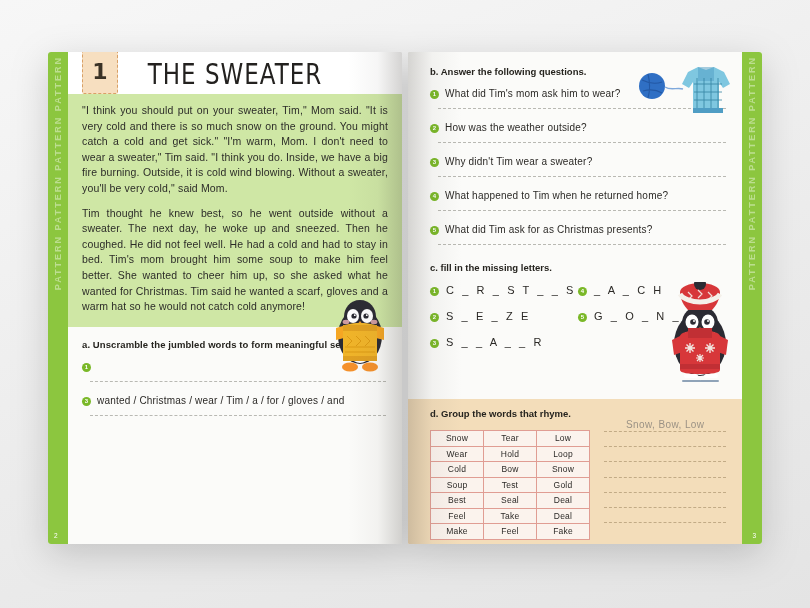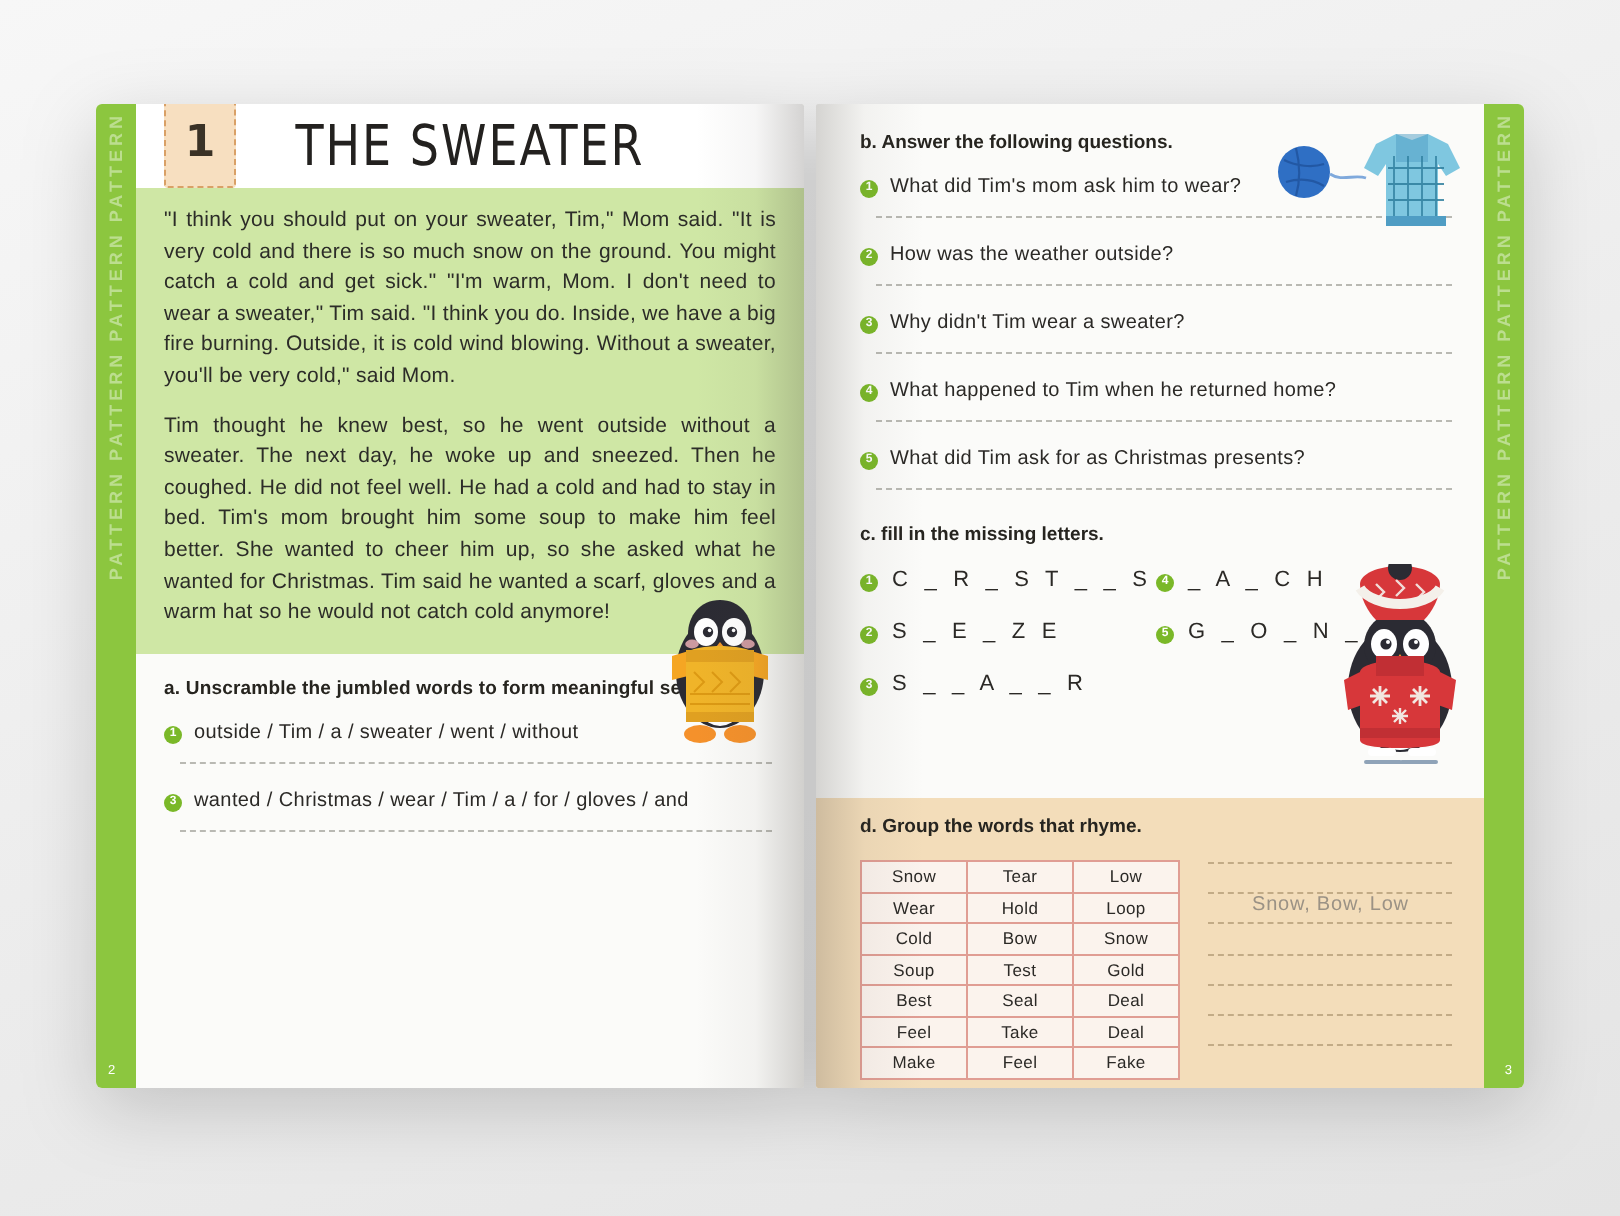--- a/index.html
+++ b/index.html
@@ -177,21 +177,21 @@
     padding: 0;
     letter-spacing: 0.2px;
   }
   .ans-lines { flex: 1; padding-top: 1px; }
   .ans-line {
     height: 0; border-top: 1px dashed #c2ab86;
     margin-bottom: 14.2px;
     position: relative;
   }
   .ans-first { position: absolute; left: 22px; top: -13px;
-    font-size: 10px; color: #9b9285; letter-spacing: 0.4px; margin-top: 28px; }
+    font-size: 10px; color: #9b9285; letter-spacing: 0.4px; }
 
   
   .pgnum {
     position: absolute; bottom: 5px;
     font-size: 6.5px; color: #fff; z-index: 9;
   }
   .pgnum.l { left: 6px; }
   .pgnum.r { right: 6px; color: #fff; }
 
   
@@ -222,21 +222,20 @@
           <p>"I think you should put on your sweater, Tim," Mom said. "It is very cold and there is so much snow on the ground. You might catch a cold and get sick." "I'm warm, Mom. I don't need to wear a sweater," Tim said. "I think you do. Inside, we have a big fire burning. Outside, it is cold wind blowing. Without a sweater, you'll be very cold," said Mom.</p>
           <p>Tim thought he knew best, so he went outside without a sweater. The next day, he woke up and sneezed. Then he coughed. He did not feel well. He had a cold and had to stay in bed. Tim's mom brought him some soup to make him feel better. She wanted to cheer him up, so she asked what he wanted for Christmas. Tim said he wanted a scarf, gloves and a warm hat so he would not catch cold anymore!</p>
         </div>
 
         <div class="exer">
           <div class="exer-head">a. Unscramble the jumbled words to form meaningful sentences.</div>
 
           <div class="q-item">
             <div class="q-line">
               <span class="bullet">1</span>
-              <span class="q-text">outside / Tim / a / sweater / went / without</span>
             </div>
             <div class="dashline"></div>
           </div>
 
 
           <div class="q-item">
             <div class="q-line">
               <span class="bullet">3</span>
               <span class="q-text">wanted / Christmas / wear / Tim / a / for / gloves / and</span>
             </div>

